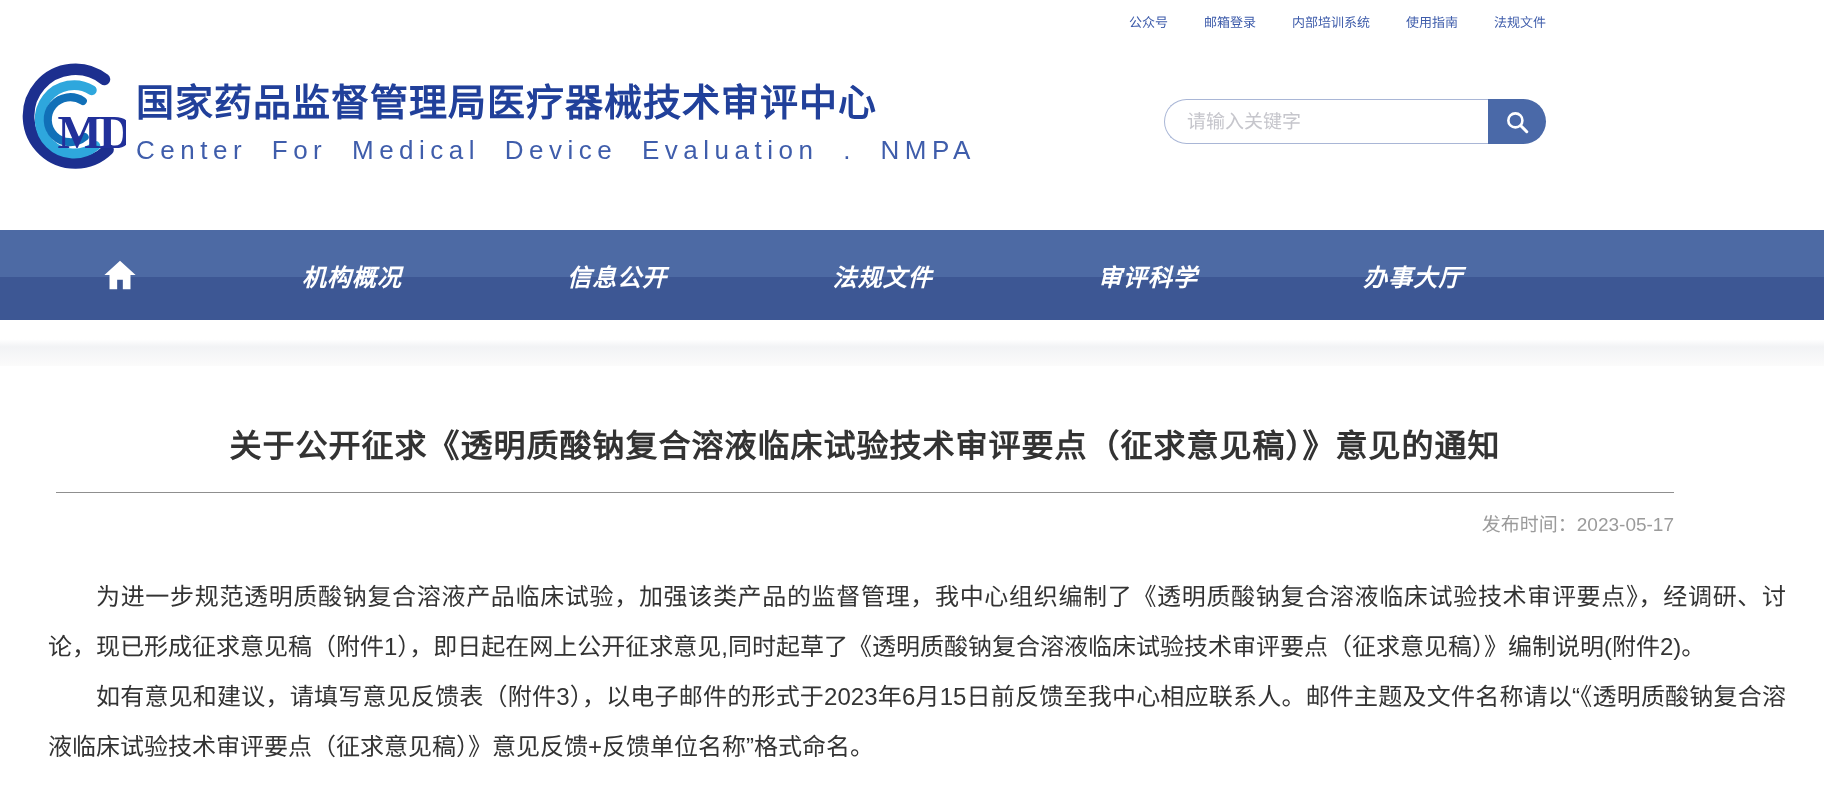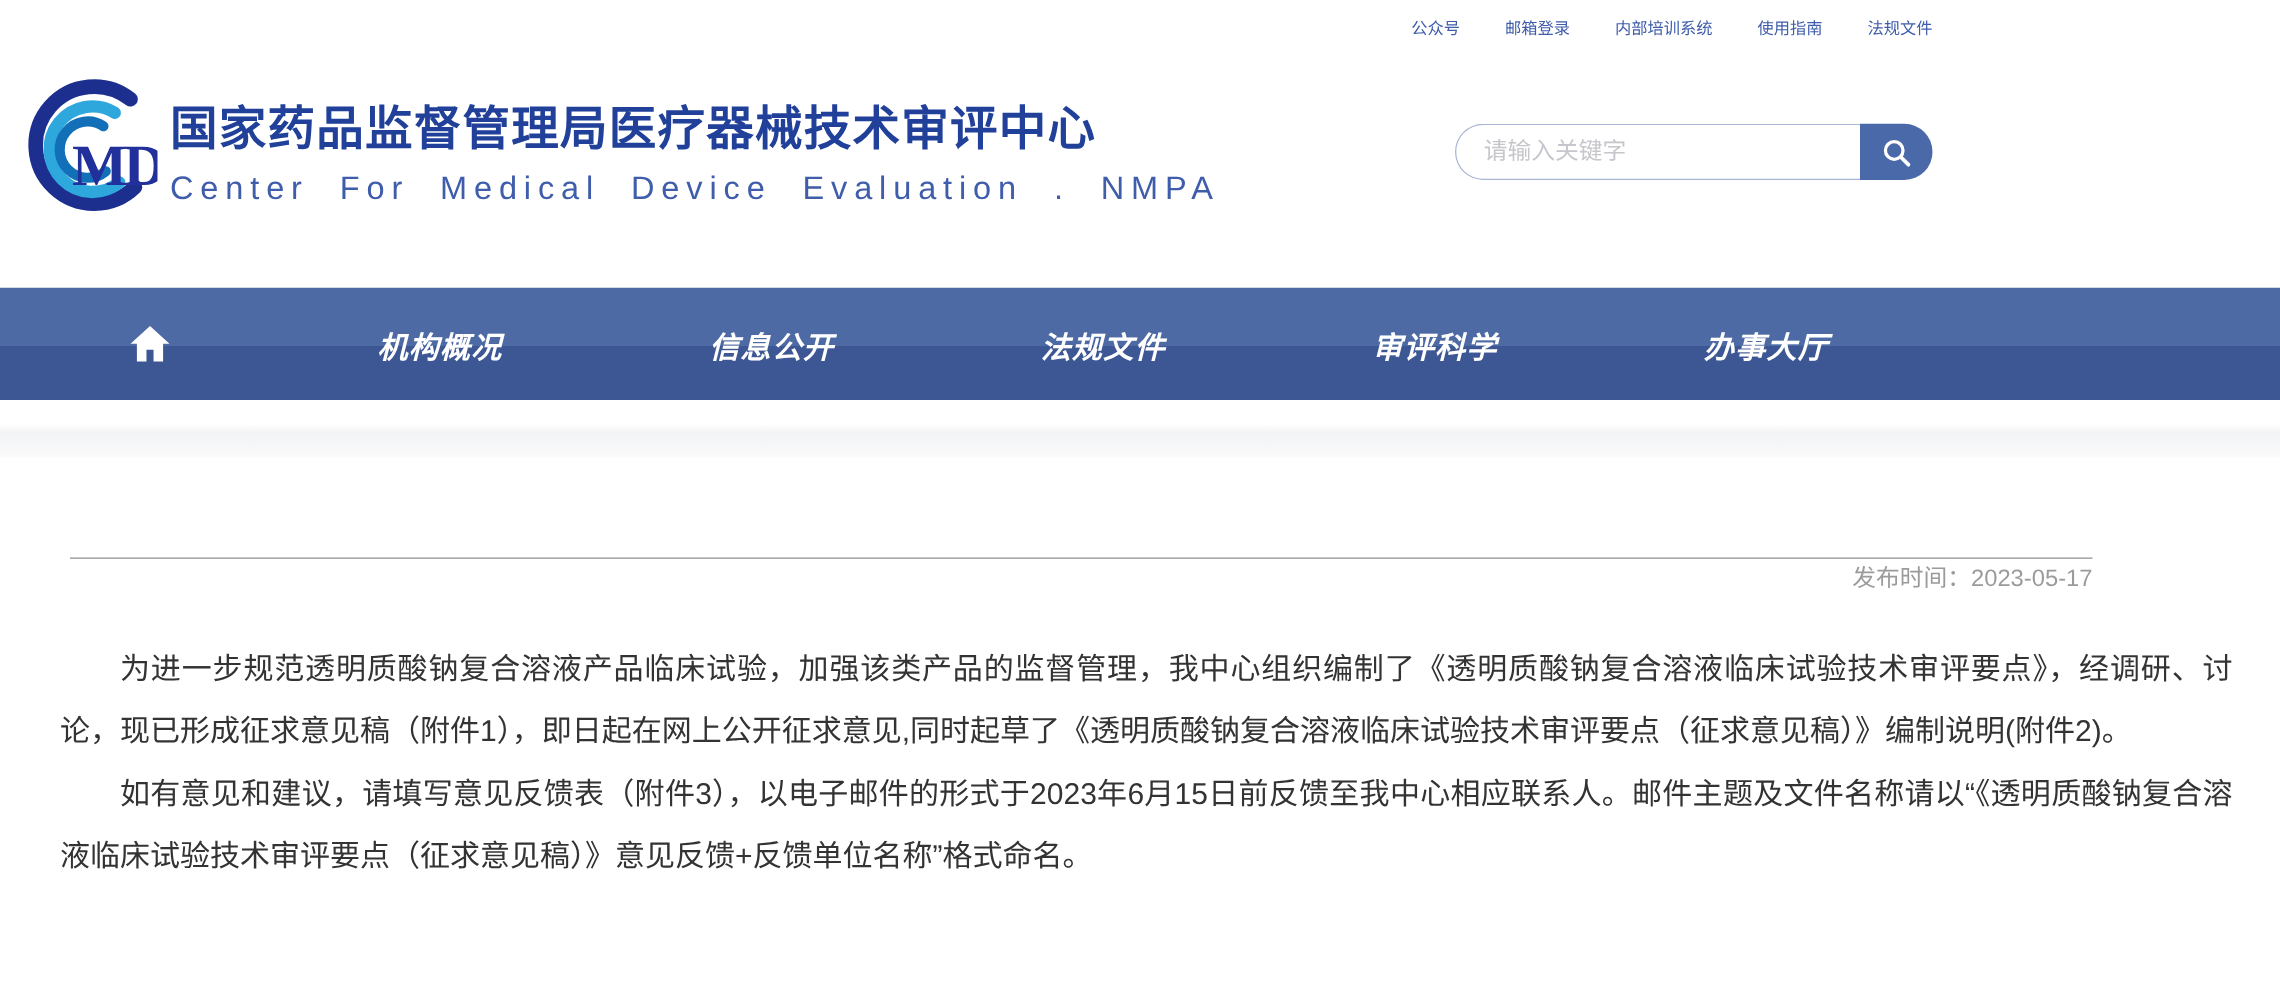--- a/index.html
+++ b/index.html
@@ -41,21 +41,21 @@
   
   .band { height:46px;
           background:linear-gradient(to bottom,#ffffff 0%,#ffffff 42%,#f2f3f5 58%,#fbfbfb 100%); }
 
   
   .article { background:#fff; padding-top:54px; }
   .article-head { margin:0 150px 0 56px; }
   .article-title { text-align:center; font-size:32px; font-weight:bold; color:#333;
                    letter-spacing:1px; }
   .divider { border:none; border-top:1px solid #8f8f8f; margin-top:26px; }
-  .pub-row { text-align:right; color:#9b9b9b; font-size:19px; }
+  .pub-row { text-align:right; color:#9b9b9b; font-size:19px; margin-top:16px; }
   .article-body { margin:36px 38px 0 48px; font-size:24px; color:#333;
                   line-height:50px; text-align:justify; }
   .article-body p.indent { text-indent:2em; }
 </style>
 </head>
 <body>
 
 <div class="topbar">
   <a>公众号</a>
   <a>邮箱登录</a>
@@ -103,20 +103,21 @@
     <a class="nav-item">法规文件</a>
     <a class="nav-item">审评科学</a>
     <a class="nav-item">办事大厅</a>
   </div>
 </div>
 
 <div class="band"></div>
 
 <div class="article">
   <div class="article-head">
+    <div class="article-title">关于公开征求《透明质酸钠复合溶液临床试验技术审评要点（征求意见稿）》意见的通知</div>
     <hr class="divider">
     <div class="pub-row"><span>发布时间：</span><span>2023-05-17</span></div>
   </div>
 
   <div class="article-body">
     <p class="indent">为进一步规范透明质酸钠复合溶液产品临床试验，加强该类产品的监督管理，我中心组织编制了《透明质酸钠复合溶液临床试验技术审评要点》，经调研、讨论，现已形成征求意见稿（附件1），即日起在网上公开征求意见,同时起草了《透明质酸钠复合溶液临床试验技术审评要点（征求意见稿）》编制说明(附件2)。</p>
     <p class="indent">如有意见和建议，请填写意见反馈表（附件3），以电子邮件的形式于2023年6月15日前反馈至我中心相应联系人。邮件主题及文件名称请以“《透明质酸钠复合溶液临床试验技术审评要点（征求意见稿）》意见反馈+反馈单位名称”格式命名。</p>
   </div>
 </div>
 

